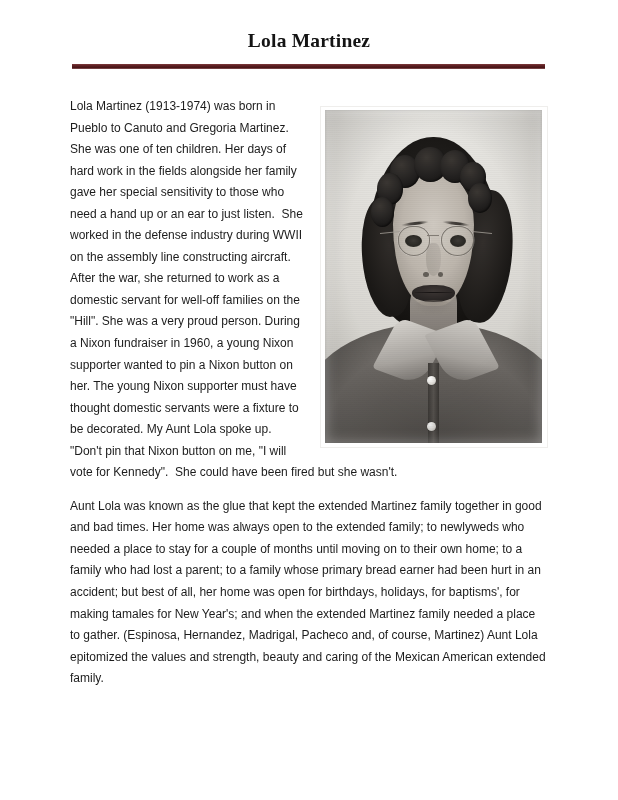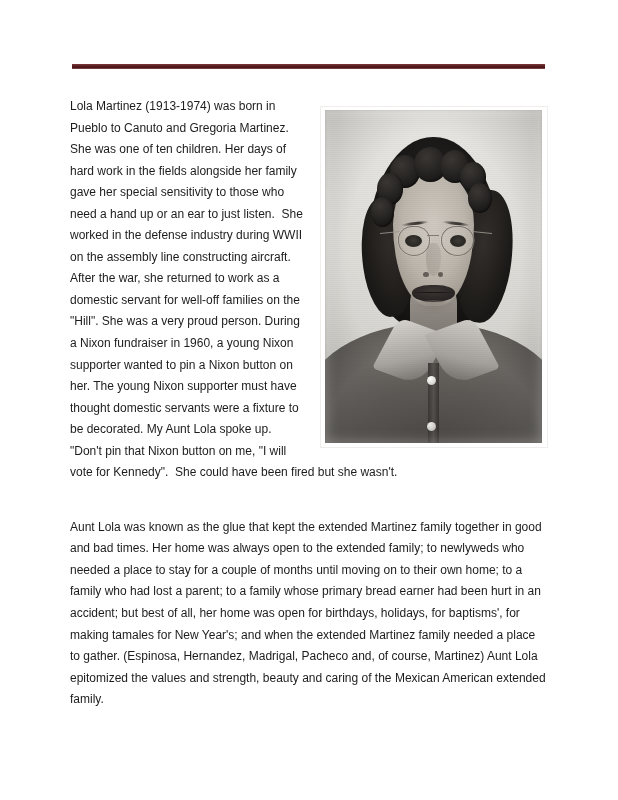--- a/index.html
+++ b/index.html
@@ -53,21 +53,21 @@
     color: #1c1c1c;
     text-align: left;
     margin: 0;
     white-space: pre-wrap;
     -webkit-font-smoothing: antialiased;
   }
   .para-1 {
     
   }
   .para-2 {
-    margin-top: 33px;
+    margin-top: 12px;
   }
 
   
   .photo-float {
     float: right;
     width: 228px;
     height: 342px;
     margin: 10px 0 6px 16px;
     shape-margin: 6px;
   }
@@ -339,20 +339,21 @@
     inset: 0;
     border: 1px solid #efeeec;
     pointer-events: none;
   }
 </style>
 </head>
 <body>
 
 <div class="page">
 
+  <div class="doc-title">Lola Martinez</div>
 
   <div class="title-rule"></div>
 
   <div class="body-block">
 
     <div class="photo-float">
       <div class="photo-frame">
         <div class="photo-inner">
           <div class="pt-bg"></div>
           <div class="pt-torso"></div>

